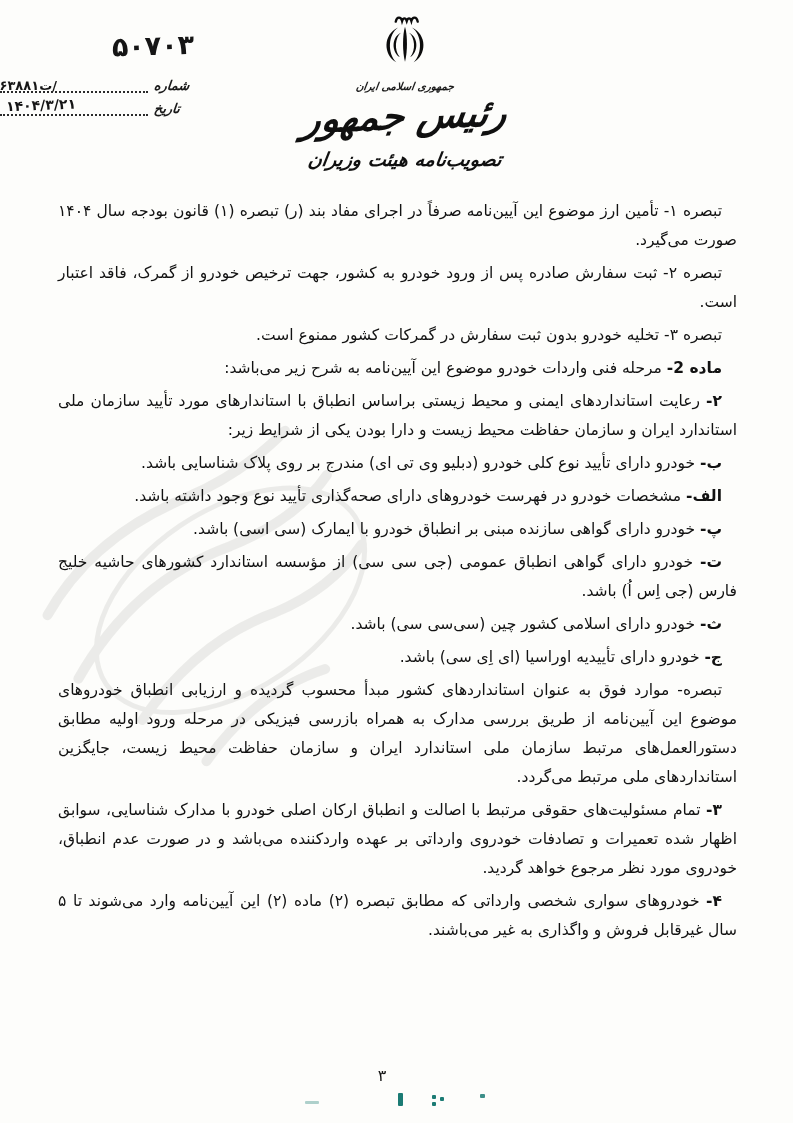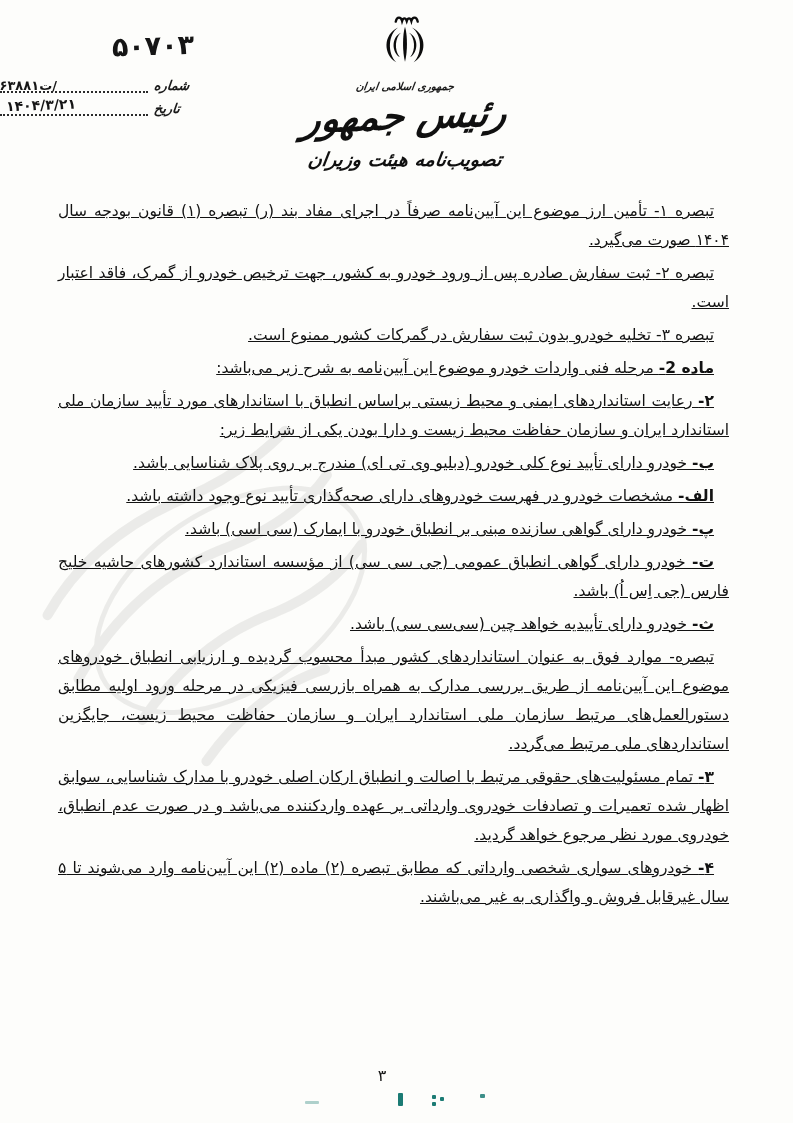--- a/index.html
+++ b/index.html
@@ -46,21 +46,21 @@
     font-size:19px;font-weight:700;font-style:italic;margin-top:10px;
     transform:skewX(-8deg);color:#101010;white-space:nowrap;
     font-family:"DejaVu Serif","DejaVu Sans",serif;
   }
   
   .body-text{
     position:absolute;top:197px;right:56px;left:58px;
     direction:rtl;text-align:justify;
     font-size:15.5px;line-height:29px;color:#121212;
   }
-  .para{margin:0 8px 4px 0;text-indent:15px;text-decoration:underline;}
+  .para{margin:0 0 4px 0;text-indent:15px;}
   .para .lead{font-weight:700;}
   
   .page-number{
     position:absolute;top:1066px;left:370px;width:24px;text-align:center;
     font-size:16px;color:#141414;
   }
   .stamp-frag{position:absolute;background:#1b7b74;border-radius:1px;}
   .frag-bar   {top:1093px;left:398px;width:5px;height:13px;}
   .frag-dots  {top:1095px;left:432px;width:4px;height:4px;box-shadow:0 7px 0 0 #1b7b74,8px 2px 0 0 #1b7b74;}
   .frag-dot2  {top:1094px;left:480px;width:5px;height:4px;opacity:.85;}
@@ -121,21 +121,22 @@
   <div class="body-text">
     <p class="para"><b class="lead"></b><span>تبصره ۱- تأمین ارز موضوع این آیین‌نامه صرفاً در اجرای مفاد بند (ر) تبصره (۱) قانون بودجه سال ۱۴۰۴ صورت می‌گیرد.</span></p>
     <p class="para"><b class="lead"></b><span>تبصره ۲- ثبت سفارش صادره پس از ورود خودرو به کشور، جهت ترخیص خودرو از گمرک، فاقد اعتبار است.</span></p>
     <p class="para"><b class="lead"></b><span>تبصره ۳- تخلیه خودرو بدون ثبت سفارش در گمرکات کشور ممنوع است.</span></p>
     <p class="para"><b class="lead">ماده 2-</b><span> مرحله فنی واردات خودرو موضوع این آیین‌نامه به شرح زیر می‌باشد:</span></p>
     <p class="para"><b class="lead">۲-</b><span> رعایت استانداردهای ایمنی و محیط زیستی براساس انطباق با استاندارهای مورد تأیید سازمان ملی استاندارد ایران و سازمان حفاظت محیط زیست و دارا بودن یکی از شرایط زیر:</span></p>
     <p class="para"><b class="lead">ب-</b><span> خودرو دارای تأیید نوع کلی خودرو (دبلیو وی تی ای) مندرج بر روی پلاک شناسایی باشد.</span></p>
     <p class="para"><b class="lead">الف-</b><span> مشخصات خودرو در فهرست خودروهای دارای صحه‌گذاری تأیید نوع وجود داشته باشد.</span></p>
     <p class="para"><b class="lead">پ-</b><span> خودرو دارای گواهی سازنده مبنی بر انطباق خودرو با ایمارک (سی اسی) باشد.</span></p>
     <p class="para"><b class="lead">ت-</b><span> خودرو دارای گواهی انطباق عمومی (جی سی سی) از مؤسسه استاندارد کشورهای حاشیه خلیج فارس (جی اِس اُ) باشد.</span></p>
-    <p class="para"><b class="lead">ث-</b><span> خودرو دارای تأییدیه خواهد چین (سی‌سی سی) باشد.</span></p>
+    <p class="para"><b class="lead">ث-</b><span> خودرو دارای اسلامی کشور چین (سی‌سی سی) باشد.</span></p>
+    <p class="para"><b class="lead">ج-</b><span> خودرو دارای تأییدیه اوراسیا (ای اِی سی) باشد.</span></p>
     <p class="para"><b class="lead"></b><span>تبصره- موارد فوق به عنوان استانداردهای کشور مبدأ محسوب گردیده و ارزیابی انطباق خودروهای موضوع این آیین‌نامه از طریق بررسی مدارک به همراه بازرسی فیزیکی در مرحله ورود اولیه مطابق دستورالعمل‌های مرتبط سازمان ملی استاندارد ایران و سازمان حفاظت محیط زیست، جایگزین استانداردهای ملی مرتبط می‌گردد.</span></p>
     <p class="para"><b class="lead">۳-</b><span> تمام مسئولیت‌های حقوقی مرتبط با اصالت و انطباق ارکان اصلی خودرو با مدارک شناسایی، سوابق اظهار شده تعمیرات و تصادفات خودروی وارداتی بر عهده واردکننده می‌باشد و در صورت عدم انطباق، خودروی مورد نظر مرجوع خواهد گردید.</span></p>
     <p class="para"><b class="lead">۴-</b><span> خودروهای سواری شخصی وارداتی که مطابق تبصره (۲) ماده (۲) این آیین‌نامه وارد می‌شوند تا ۵ سال غیرقابل فروش و واگذاری به غیر می‌باشند.</span></p>
   </div>
 
   <div class="page-number">۳</div>
   <div class="stamp-frag frag-bar"></div>
   <div class="stamp-frag frag-dots"></div>
   <div class="stamp-frag frag-dot2"></div>
   <div class="stamp-frag frag-faint"></div>

